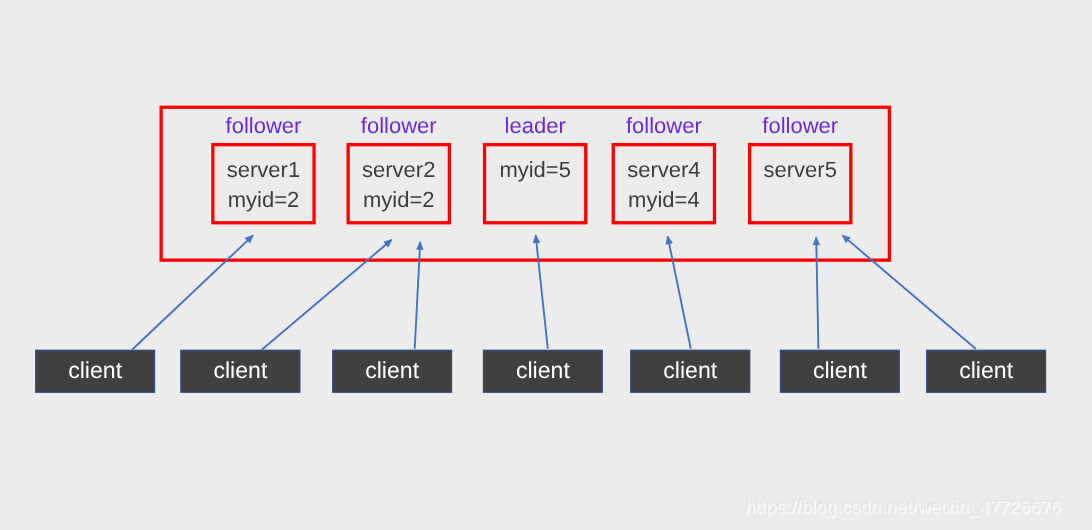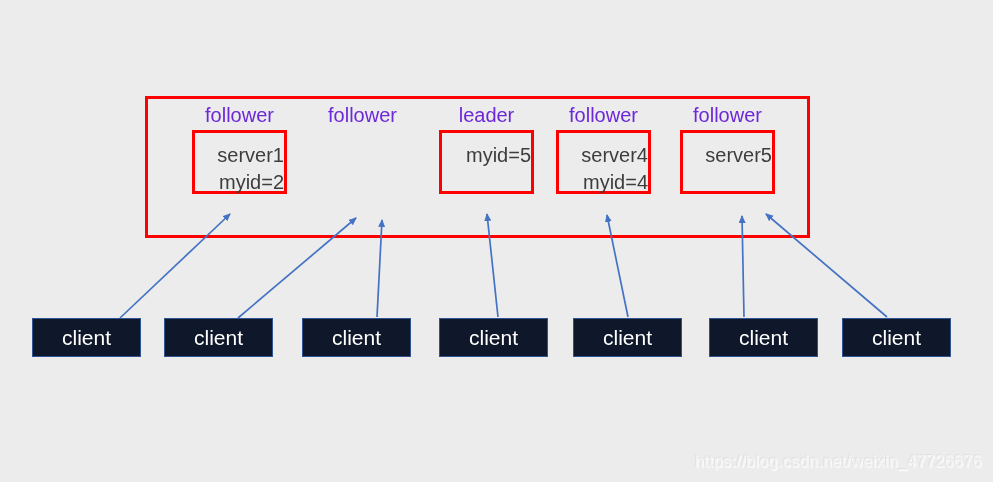--- a/index.html
+++ b/index.html
@@ -27,38 +27,38 @@
     text-align: center;
     font-size: 20px;
     line-height: 24px;
     color: #6d28d9;
     white-space: nowrap;
   }
 
   .server-box {
     position: absolute;
     top: 130px;
-    width: 95px; height: 64px;
+    width: 95px; height: 74px;
     border: 3px solid #ff0000;
     box-sizing: border-box;
-    text-align: right;
+    text-align: center;
     padding-top: 9px;
   }
   .server-box .line {
     font-size: 20px;
     line-height: 27px;
     color: #3d3d3d;
     white-space: nowrap;
   }
 
   .client-box {
     position: absolute;
     top: 318px;
     width: 109px; height: 39px;
-    background: #0f172a;
+    background: #404040;
     border: 1.5px solid #2e5494;
     box-sizing: border-box;
     display: flex;
     align-items: center;
     justify-content: center;
   }
   .client-box span {
     color: #ffffff;
     font-size: 21px;
     line-height: 21px;
@@ -66,21 +66,21 @@
 
   #arrow-layer {
     position: absolute;
     left: 0; top: 0;
     width: 993px; height: 482px;
     pointer-events: none;
   }
 
   .watermark {
     position: absolute;
-    right: 11px; bottom: 11px;
+    right: 28px; bottom: 11px;
     font-size: 16px;
     letter-spacing: 0.4px;
     color: #f3f3f3;
     text-shadow: -1px -1px 0 #e1e1e1, 1px 1px 0 #fbfbfb;
     user-select: none;
   }
 
   
   #srv-label-0, #srv-0 { left: 192px; }
   #srv-label-1, #srv-1 { left: 315px; }
@@ -104,20 +104,24 @@
   <div class="cluster-box"></div>
 
   <div class="server-label" id="srv-label-0">follower</div>
   <div class="server-label" id="srv-label-1">follower</div>
   <div class="server-label" id="srv-label-2">leader</div>
   <div class="server-label" id="srv-label-3">follower</div>
   <div class="server-label" id="srv-label-4">follower</div>
 
   <div class="server-box" id="srv-0">
     <div class="line">server1</div>
+    <div class="line">myid=2</div>
+  </div>
+  <div class="server-box" id="srv-1">
+    <div class="line">server2</div>
     <div class="line">myid=2</div>
   </div>
   <div class="server-box" id="srv-2">
     <div class="line">myid=5</div>
   </div>
   <div class="server-box" id="srv-3">
     <div class="line">server4</div>
     <div class="line">myid=4</div>
   </div>
   <div class="server-box" id="srv-4">

